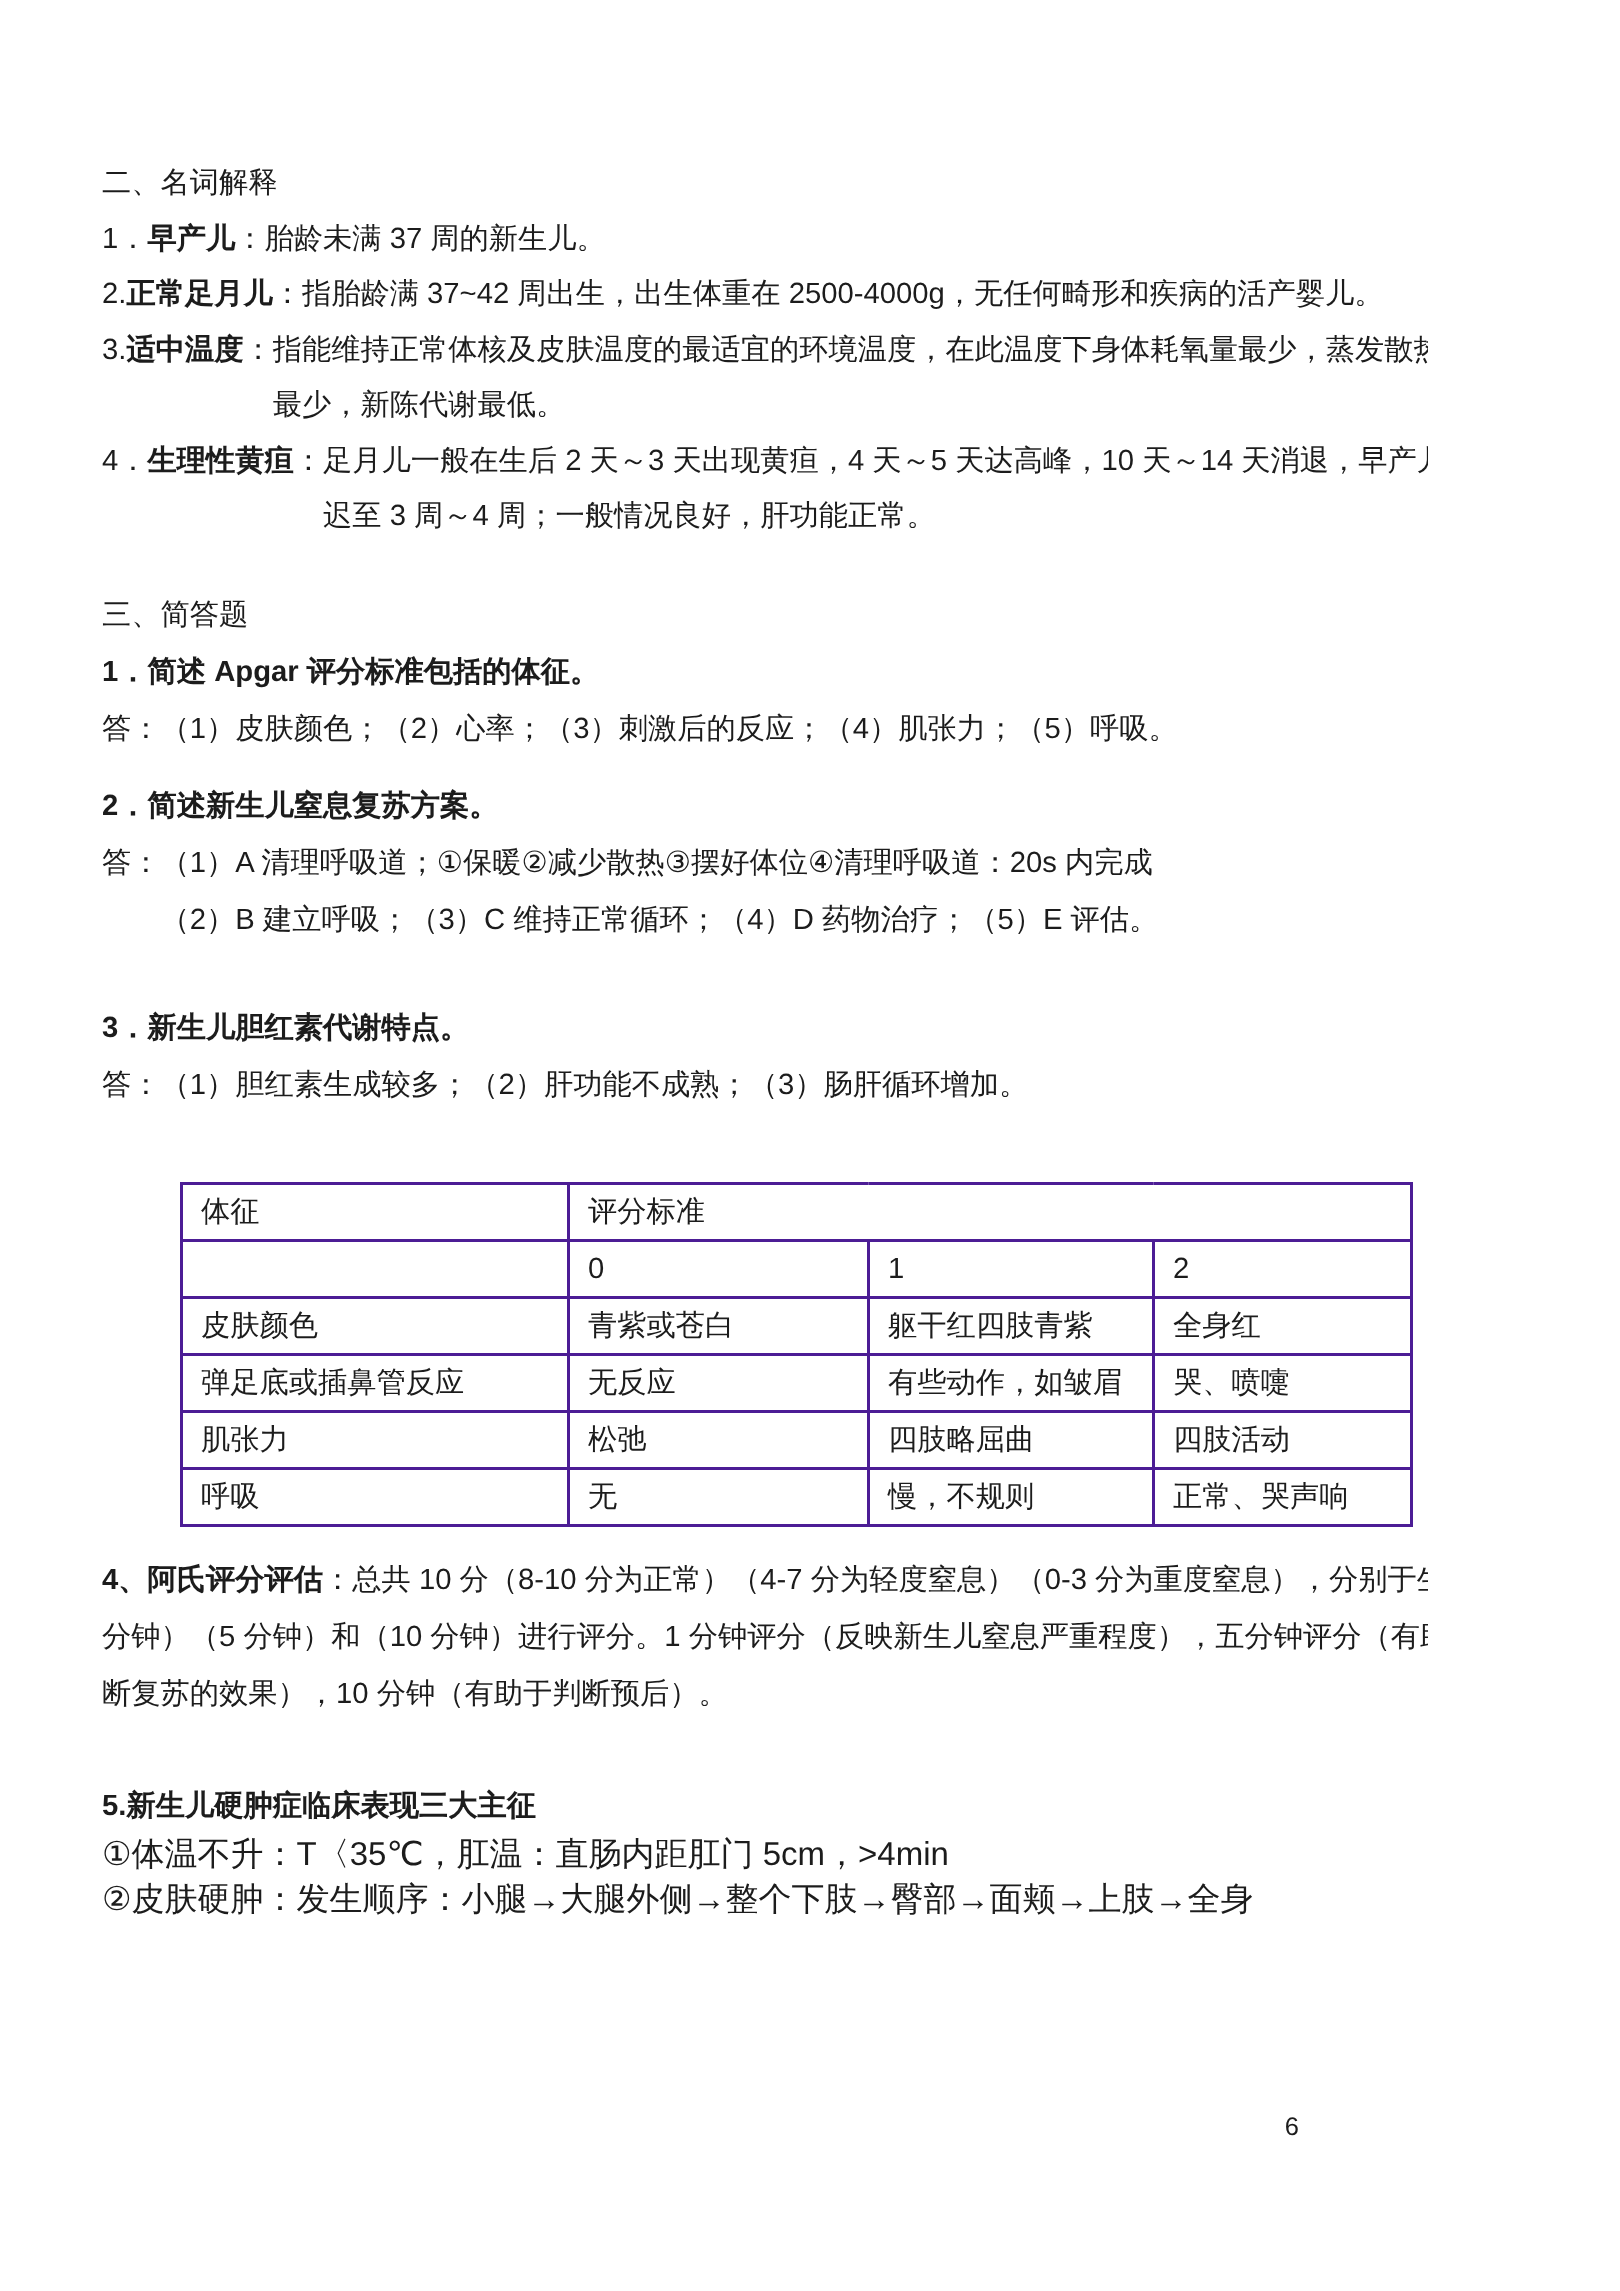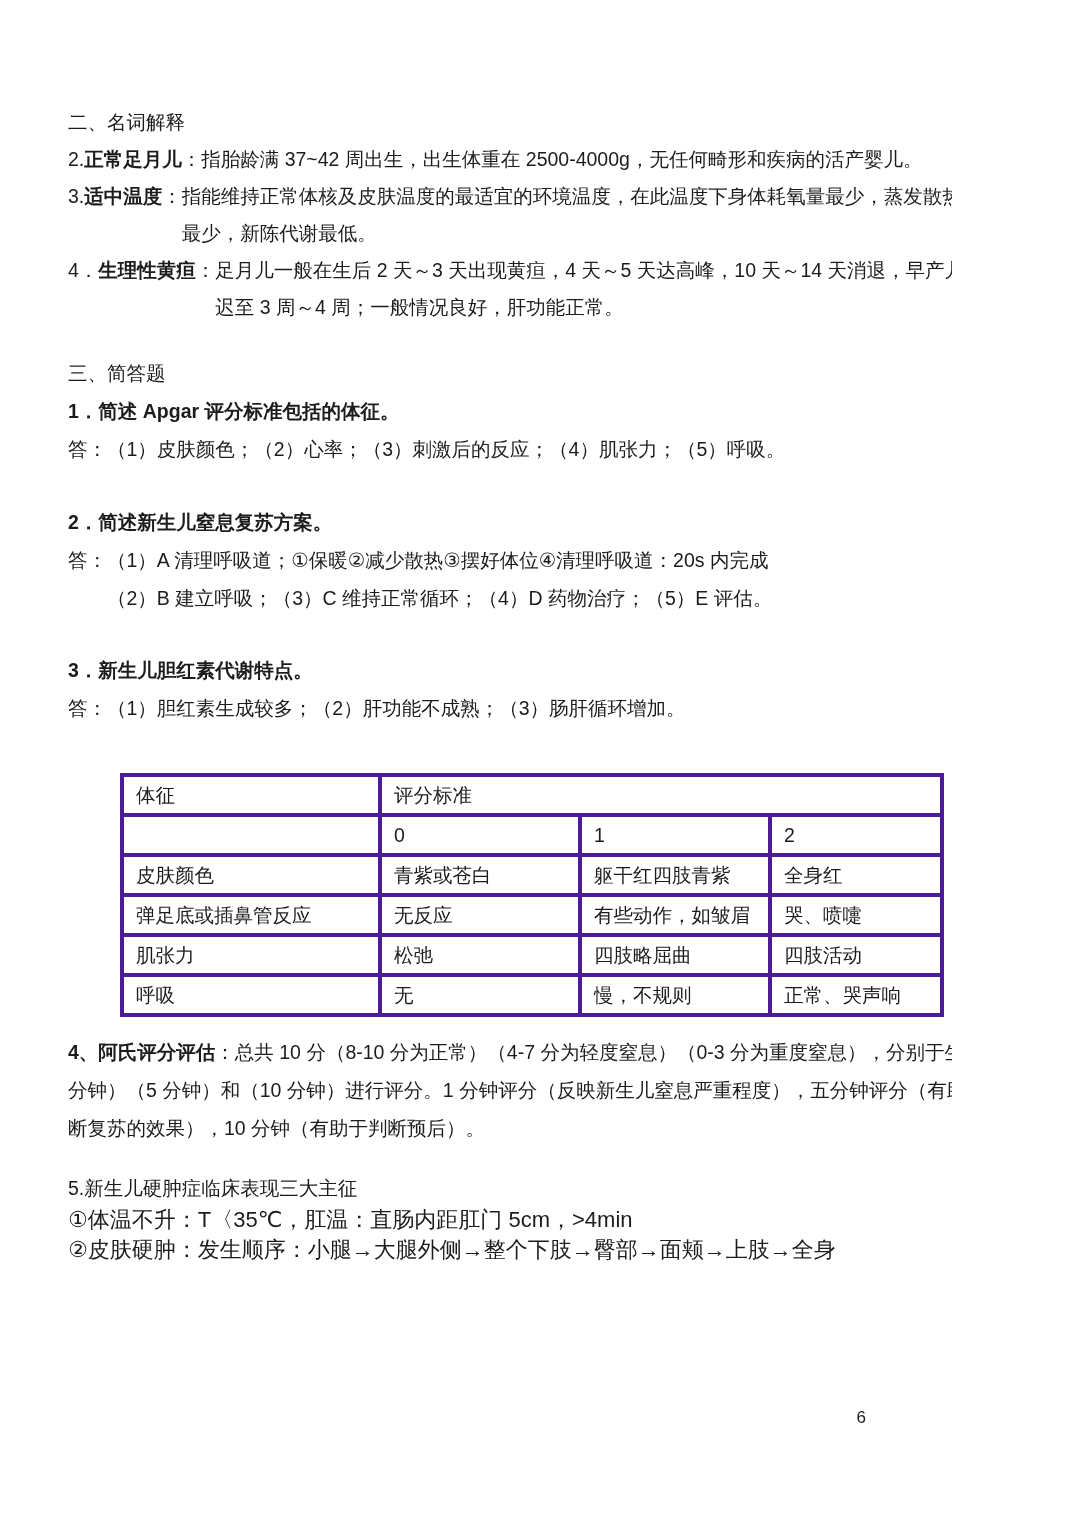--- a/index.html
+++ b/index.html
@@ -10,39 +10,43 @@
   .sec-title{line-height:37px;}
   .def{display:flex;}
   .def-label{white-space:nowrap;}
   .def-label b{font-weight:bold;}
   .def-text{flex:1;}
   .qa-title{margin-top:29px;line-height:37px;}
   .question{font-weight:bold;line-height:38px;}
   .answer{display:flex;line-height:38px;}
   .ans-label{white-space:nowrap;}
   .ans-body{flex:1;}
-  .mt32{margin-top:35px;}
+  .mt32{margin-top:13px;}
   .mt34{margin-top:34px;}
   table.apgar{border-collapse:collapse;margin:46px 0 0 52px;table-layout:fixed;width:820px;}
-  table.apgar td{border:4px solid #4c1d95;height:36px;padding:0 12px;vertical-align:middle;
+  table.apgar td{border:2px solid #4c1d95;height:36px;padding:0 12px;vertical-align:middle;
                  font-size:19.5px;line-height:24px;}
   .sec4{margin-top:16px;line-height:38px;}
   .sec4 b{font-weight:bold;}
-  .sec5-head{margin-top:24px;font-weight:normal;line-height:34px;}
+  .sec5-head{margin-top:39px;font-weight:bold;line-height:34px;}
   .sec5-line{line-height:30px;font-size:22px;}
   .page-num{position:absolute;top:1408px;right:86px;font-size:17px;color:#1c1c1c;}
 </style>
 </head>
 <body>
 
 <div class="page">
   <div class="content">
 
     <div class="sec-title">二、名词解释</div>
 
+    <div class="def">
+      <span class="def-label"><span>1．</span><b>早产儿</b><span>：</span></span>
+      <span class="def-text">胎龄未满 37 周的新生儿。</span>
+    </div>
 
     <div class="def">
       <span class="def-label"><span>2.</span><b>正常足月儿</b><span>：</span></span>
       <span class="def-text">指胎龄满 37~42 周出生，出生体重在 2500-4000g，无任何畸形和疾病的活产婴儿。</span>
     </div>
 
     <div class="def">
       <span class="def-label"><span>3.</span><b>适中温度</b><span>：</span></span>
       <span class="def-text">指能维持正常体核及皮肤温度的最适宜的环境温度，在此温度下身体耗氧量最少，蒸发散热能量最少，新陈代谢最低。</span>
     </div>

